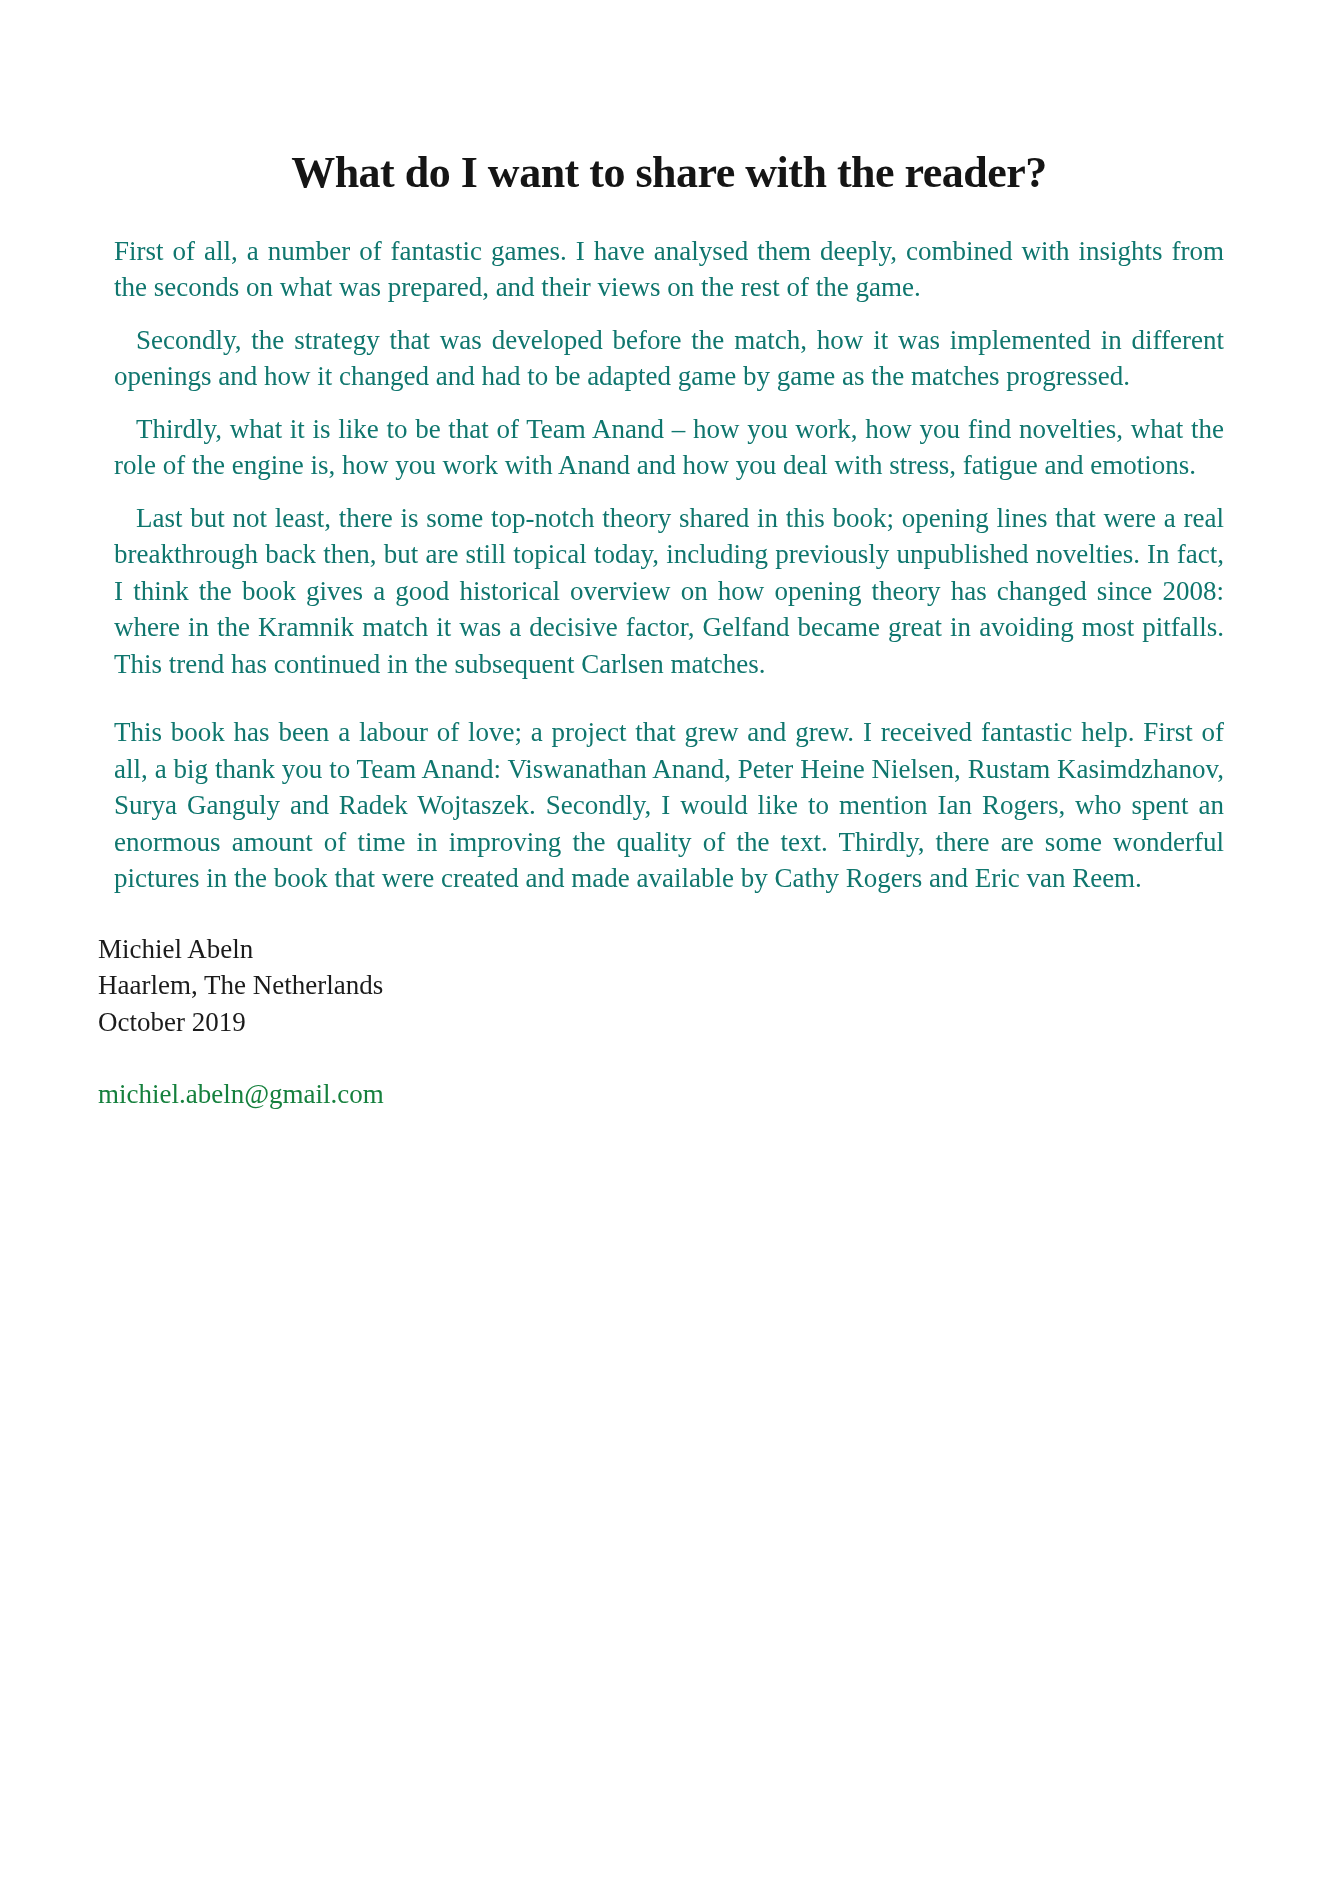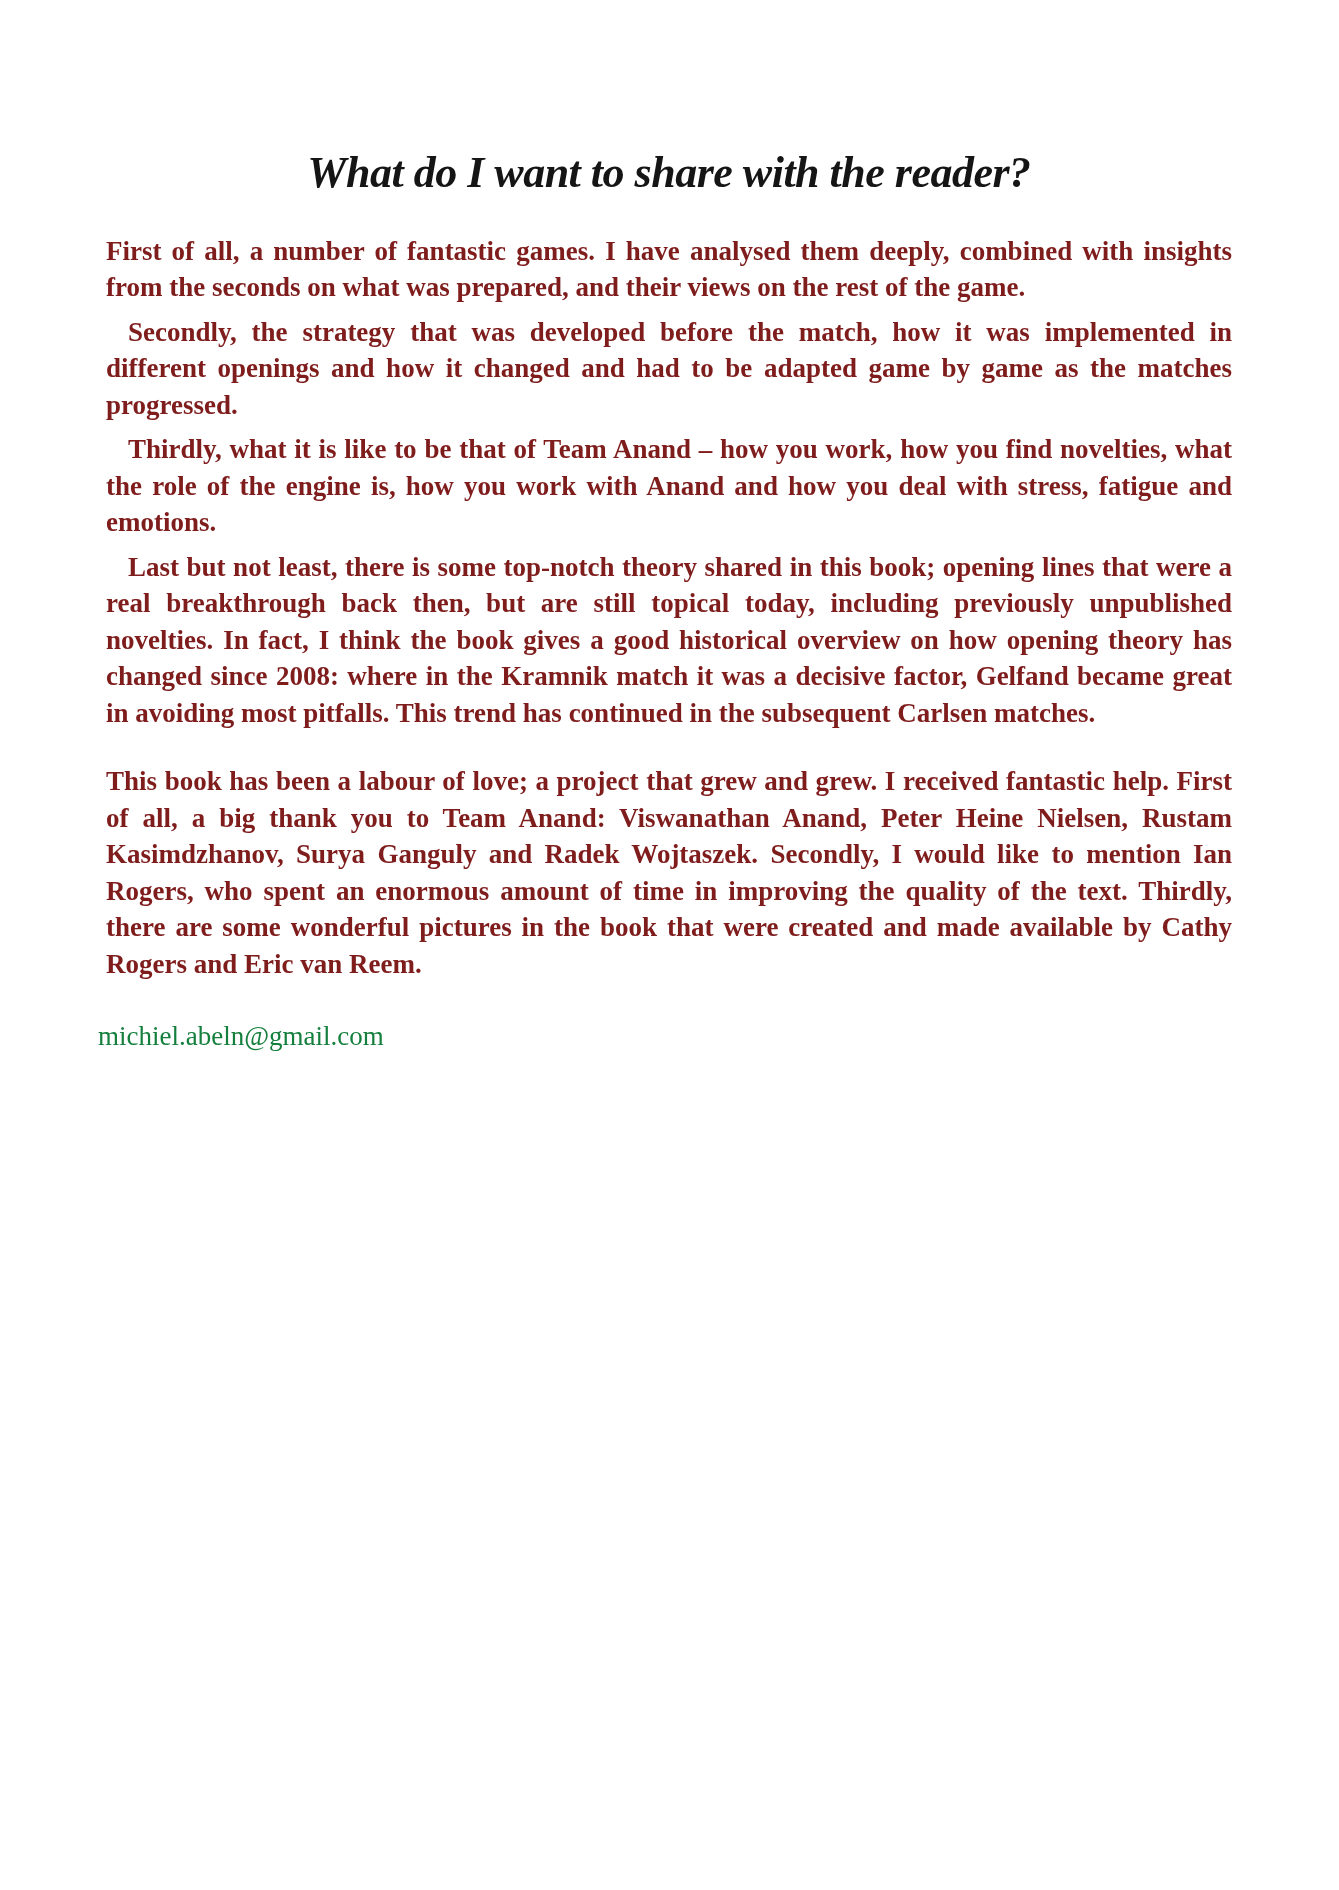--- a/index.html
+++ b/index.html
@@ -20,29 +20,27 @@
   }
   .title {
     margin: 0 0 34px 0;
     text-align: center;
     font-family: "Liberation Serif", serif;
     font-weight: 700;
     font-size: 44px;
     line-height: 1.15;
     letter-spacing: -0.5px;
     color: #151515;
-    font-style: italic;
   }
   .body-text p.para {
-    margin: 8px;
+    margin: 16px;
     font-size: 27px;
     line-height: 36.5px;
     text-align: justify;
-    color: #7f1d1d;
-    font-weight: bold;
+    color: #0f766e;
   }
   .body-text p.para.indent {
     text-indent: 22px;
   }
   .body-text p.para.gap-before {
     margin-top: 32px;
   }
   .signature-block {
     margin-top: 34px;
   }
@@ -69,16 +67,21 @@
   <h1 class="title">What do I want to share with the reader?</h1>
 
   <div class="body-text">
     <p class="para">First of all, a number of fantastic games. I have analysed them deeply, combined with insights from the seconds on what was prepared, and their views on the rest of the game.</p>
     <p class="para indent">Secondly, the strategy that was developed before the match, how it was implemented in different openings and how it changed and had to be adapted game by game as the matches progressed.</p>
     <p class="para indent">Thirdly, what it is like to be that of Team Anand – how you work, how you find novelties, what the role of the engine is, how you work with Anand and how you deal with stress, fatigue and emotions.</p>
     <p class="para indent">Last but not least, there is some top-notch theory shared in this book; opening lines that were a real breakthrough back then, but are still topical today, including previously unpublished novelties. In fact, I think the book gives a good historical overview on how opening theory has changed since 2008: where in the Kramnik match it was a decisive factor, Gelfand became great in avoiding most pitfalls. This trend has continued in the subsequent Carlsen matches.</p>
     <p class="para gap-before">This book has been a labour of love; a project that grew and grew. I received fantastic help. First of all, a big thank you to Team Anand: Viswanathan Anand, Peter Heine Nielsen, Rustam Kasimdzhanov, Surya Ganguly and Radek Wojtaszek. Secondly, I would like to mention Ian Rogers, who spent an enormous amount of time in improving the quality of the text. Thirdly, there are some wonderful pictures in the book that were created and made available by Cathy Rogers and Eric van Reem.</p>
   </div>
 
+  <div class="signature-block">
+    <p>Michiel Abeln</p>
+    <p>Haarlem, The Netherlands</p>
+    <p>October 2019</p>
+  </div>
 
   <p class="email-line">michiel.abeln@gmail.com</p>
 
 </div>
 
 </body></html>

